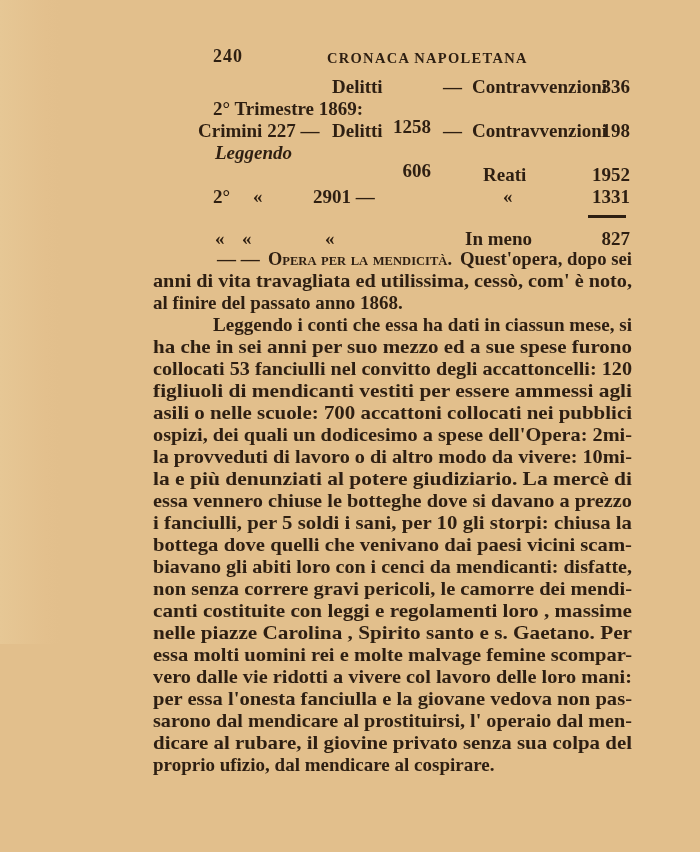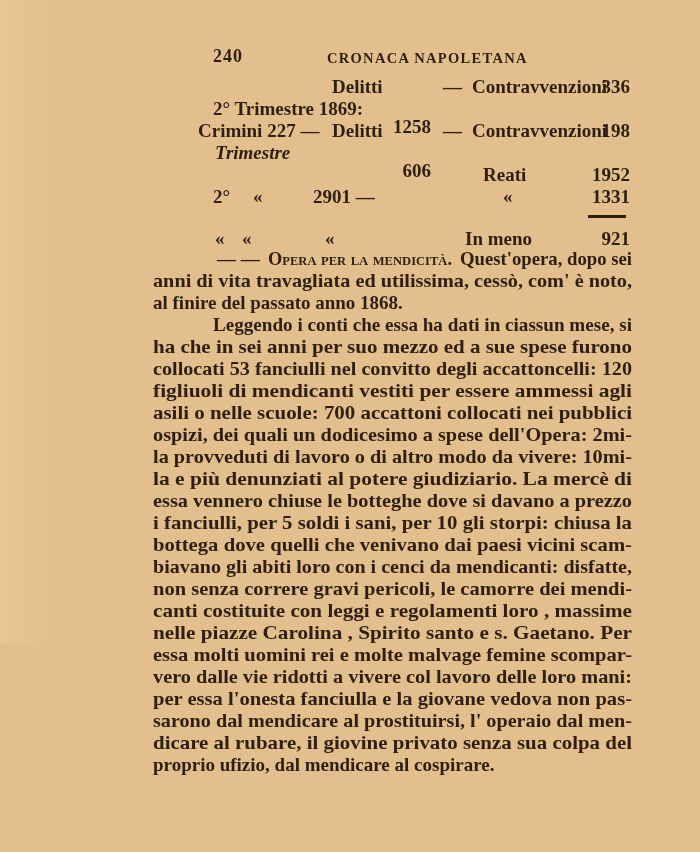--- a/index.html
+++ b/index.html
@@ -55,21 +55,21 @@
     <div class="r" style="top:120px">
       <span style="left:45px">Crimini 227 —</span>
       <span style="left:179px">Delitti</span>
       <span class="numbox" style="left:210px;width:68px">606</span>
       <span style="left:290px">—</span>
       <span style="left:319px">Contravvenzioni</span>
       <span class="val" style="width:60px">198</span>
     </div>
 
     <div class="r" style="top:142px">
-      <span class="it" style="left:62px">Trimestre</span>
+      <span class="it" style="left:62px">Leggendo</span>
     </div>
 
     <div class="r" style="top:164px">
       <span style="left:330px">Reati</span>
       <span class="val" style="width:60px">1952</span>
     </div>
 
     <div class="r" style="top:186px">
       <span style="left:60px">2°</span>
       <span style="left:100px">«</span>
@@ -78,21 +78,21 @@
       <span class="val" style="width:60px">1331</span>
     </div>
 
     <div class="rule"></div>
 
     <div class="r" style="top:228px">
       <span style="left:62px">«</span>
       <span style="left:89px">«</span>
       <span style="left:172px">«</span>
       <span style="left:312px">In meno</span>
-      <span class="val" style="width:60px">921</span>
+      <span class="val" style="width:60px">827</span>
     </div>
   </div>
 
   <svg width="700" height="852" viewBox="0 0 700 852" style="position:absolute;left:0;top:0">
 
     <text x="217" y="265">— —</text>
     <text x="268" y="265" class="sc" textLength="184" lengthAdjust="spacingAndGlyphs">Opera per la mendicità.</text>
     <text x="460" y="265" textLength="172" lengthAdjust="spacingAndGlyphs">Quest'opera, dopo sei</text>
 
     <text x="153" y="287" textLength="479" lengthAdjust="spacingAndGlyphs">anni di vita travagliata ed utilissima, cessò, com' è noto,</text>

